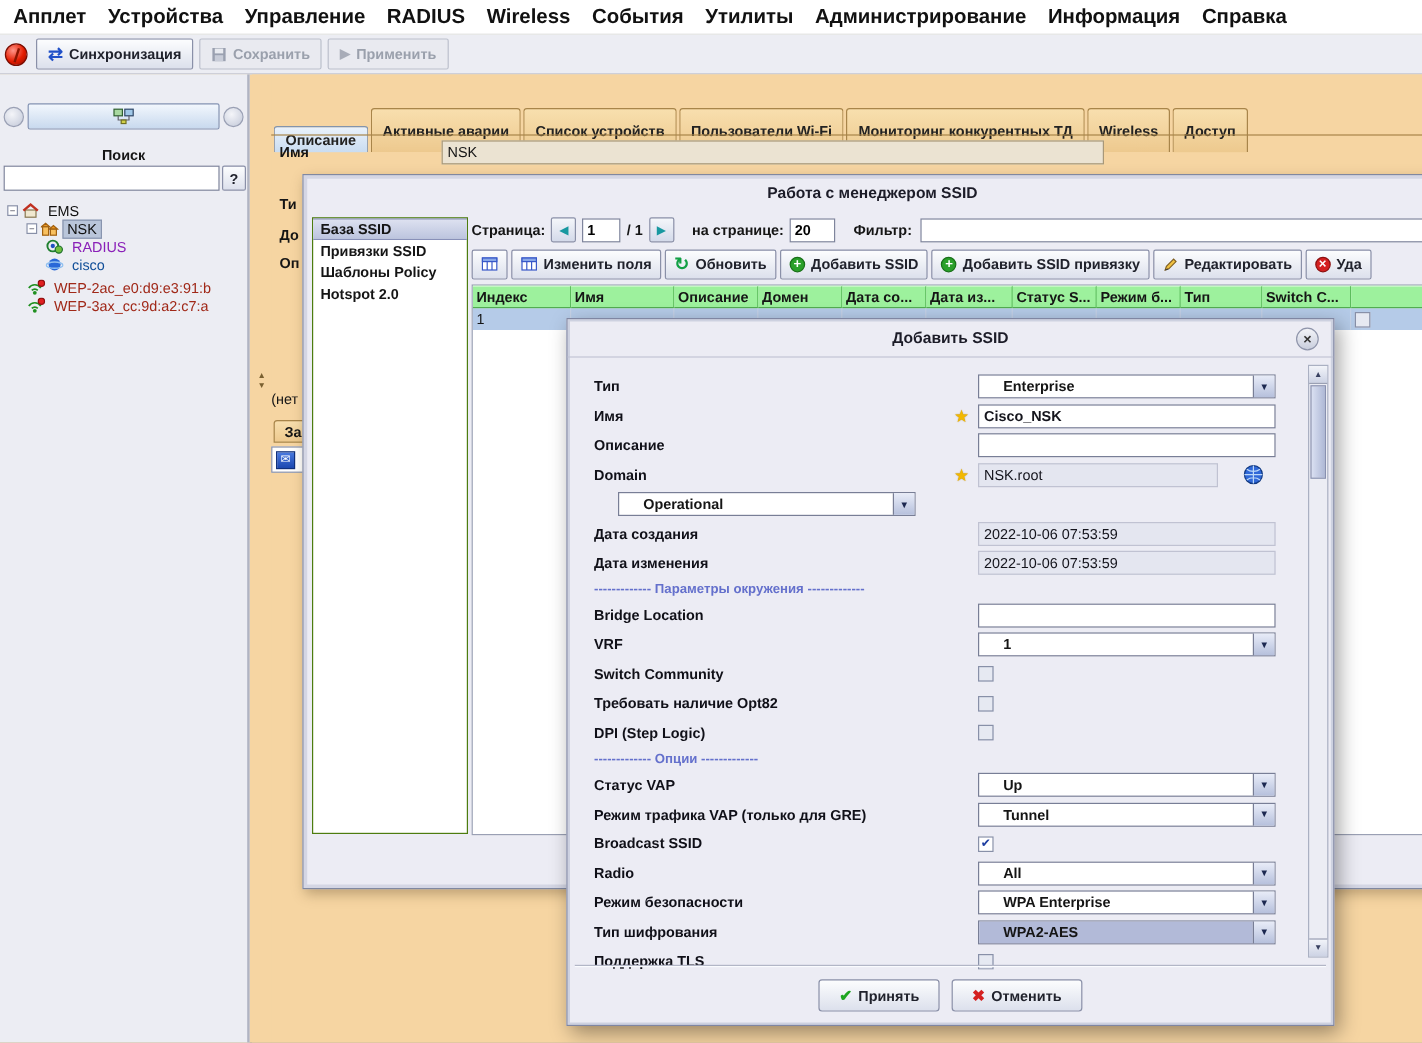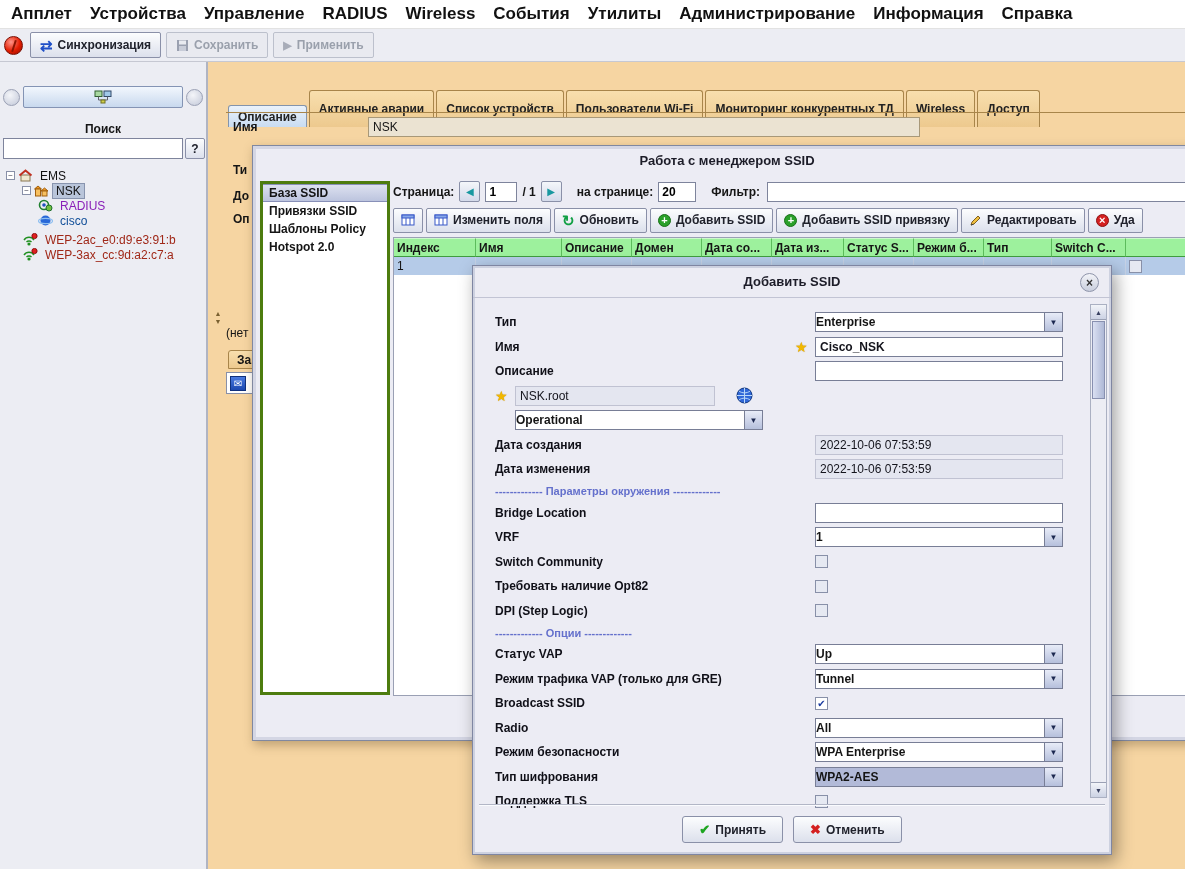--- a/index.html
+++ b/index.html
@@ -76,21 +76,21 @@
   display:flex;align-items:center;padding-left:3px}
 .mail{width:16px;height:15px;background:linear-gradient(#4a7ae0,#1c48b0);color:#fff;font-size:10px;
   display:flex;align-items:center;justify-content:center;border:1px solid #10307c}
 
 
 .dlg-title{height:28px;display:flex;align-items:center;justify-content:center;font-weight:bold;font-size:13px;color:#1c1c28}
 
 
 #dlg1{position:absolute;left:252px;top:145px;width:950px;height:596px;background:#ececf4;
   border:1px solid #8088a0;box-shadow:0 0 0 3px #d4d6e4 inset,2px 4px 10px rgba(80,60,30,.35);z-index:10}
-#dlg1-nav{position:absolute;left:7px;top:35px;width:130px;height:514px;background:#fff;border:3px solid #4d7c0f}
+#dlg1-nav{position:absolute;left:7px;top:35px;width:130px;height:514px;background:#fff;border:1px solid #4d7c0f}
 .nav-item{height:18px;display:flex;align-items:center;padding-left:6px;font-weight:bold;white-space:nowrap}
 .nav-item.sel{background:linear-gradient(#dde1f0,#bcc4de);border-top:1px solid #8890b8;border-bottom:1px solid #8890b8}
 #dlg1-body{position:absolute;left:140px;top:32px;right:4px;bottom:44px;display:flex;flex-direction:column}
 #pagerow{height:27px;display:flex;align-items:center;gap:5px}
 .plabel{font-weight:bold;white-space:nowrap}
 .plabel.gap{margin-left:10px}
 .pg-btn{width:21px;height:21px;background:linear-gradient(#f4f6fa,#d4daea);border:1px solid #8a90a8;border-radius:2px;
   display:flex;align-items:center;justify-content:center;flex-shrink:0}
 .pg-ar{color:#1898a0;font-size:10px}
 .pg-input{height:20px;border:1px solid #7e849c;background:#fff;font:bold 12px "Liberation Sans",sans-serif;padding:0 3px}
@@ -120,21 +120,21 @@
   justify-content:center;font-size:12px;font-weight:bold;color:#333}
 #fields{position:absolute;left:0;top:38px;width:600px;height:504px;overflow:hidden;padding-top:6px}
 .frow{height:24.5px;display:flex;align-items:center;padding-left:22px}
 .frow.seprow{height:19px}
 .flabel{width:300px;font-weight:bold;color:#101018;white-space:nowrap;overflow:hidden}
 .fstar{width:20px;display:flex;align-items:center;color:#f2b800;font-size:14px;text-shadow:0 0 1px #a87800}
 .fctl{width:248px;display:flex;align-items:center;position:relative}
 .tfield{width:100%;height:20px;border:1px solid #787e96;background:#fff;
   font:bold 12px "Liberation Sans",sans-serif;padding:0 4px;color:#14141c}
 .combo{width:100%;height:20px;border:1px solid #787e96;background:#fff;display:flex}
-.cval{flex:1;display:flex;align-items:center;padding:0 0;font-weight:bold;overflow:hidden;white-space:nowrap}
+.cval{flex:1;display:flex;align-items:center;padding:0 20px;font-weight:bold;overflow:hidden;white-space:nowrap}
 .combo.hl .cval{background:#b2bad8}
 .carrow{width:18px;border-left:1px solid #787e96;background:linear-gradient(#e8ecf8,#b6c0dc);
   display:flex;align-items:center;justify-content:center;font-size:8px;color:#1c2850}
 .ro-field{width:100%;height:20px;background:#e4e6f0;border:1px solid #c0c2d2;display:flex;align-items:center;
   padding:0 4px;font-weight:normal;color:#14141c}
 .ro-field.dom{width:200px}
 .ic.globe{position:absolute;right:10px;top:1px}
 .sep-label{color:#6470cc;font-weight:bold;font-size:11px;white-space:nowrap}
 #msb{position:absolute;right:4px;top:38px;width:17px;height:494px;background:#ecedf4;border:1px solid #aab0c2}
 .sb-btn{position:absolute;left:0;top:0;width:15px;height:15px;background:linear-gradient(#f2f4f9,#ccd2e4);
@@ -424,20 +424,21 @@
           </div>
         </div>
         <div class="frow">
           <div class="flabel">Описание</div>
           <div class="fstar"></div>
           <div class="fctl">
             <input class="tfield" style="">
           </div>
         </div>
         <div class="frow">
+          <div class="flabel">Domain</div>
           <div class="fstar">★</div>
           <div class="fctl">
             <div class="ro-field dom">NSK.root</div>
             <span class="ic globe">
               <svg width="17" height="17" viewBox="0 0 17 17">
                 <circle cx="8.5" cy="8.5" r="7.5" fill="#3068d8" stroke="#103880"></circle>
                 <path d="M1 8.5 H16 M8.5 1 V16 M3 4 C6 6.5 11 6.5 14 4 M3 13 C6 10.5 11 10.5 14 13" fill="none" stroke="#bcd8f8" stroke-width="1"></path>
               </svg>
             </span>
           </div>

